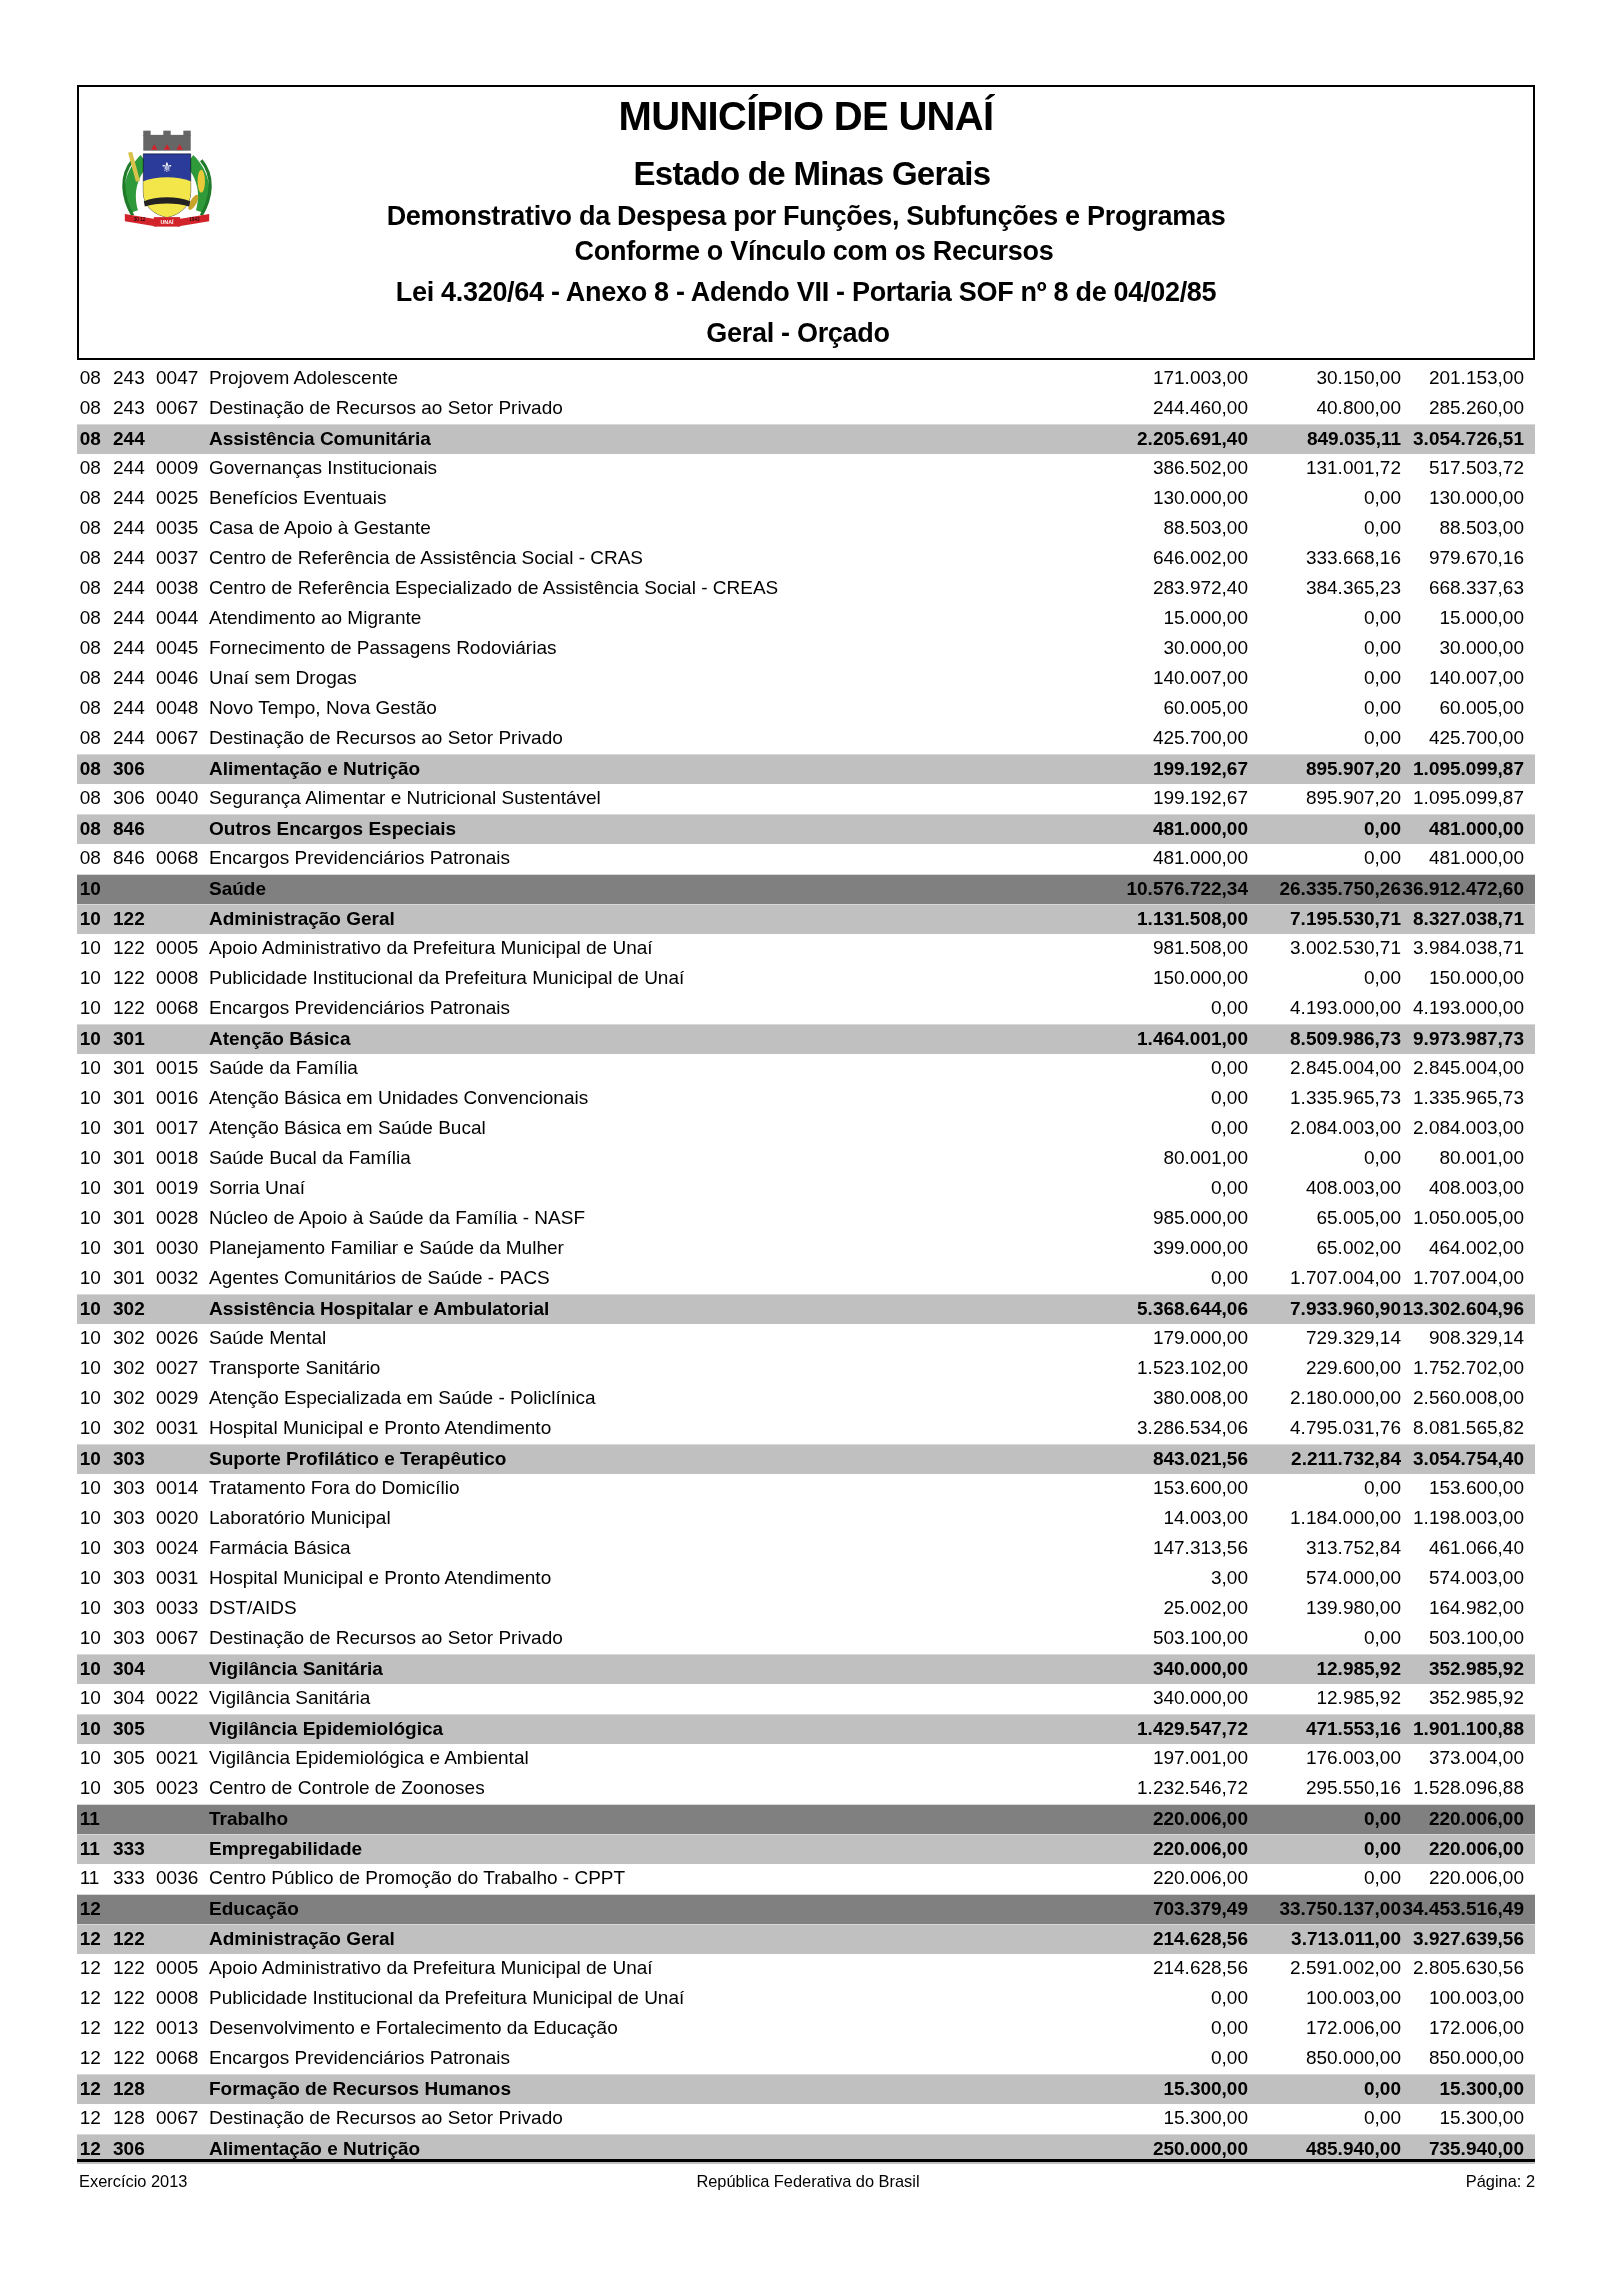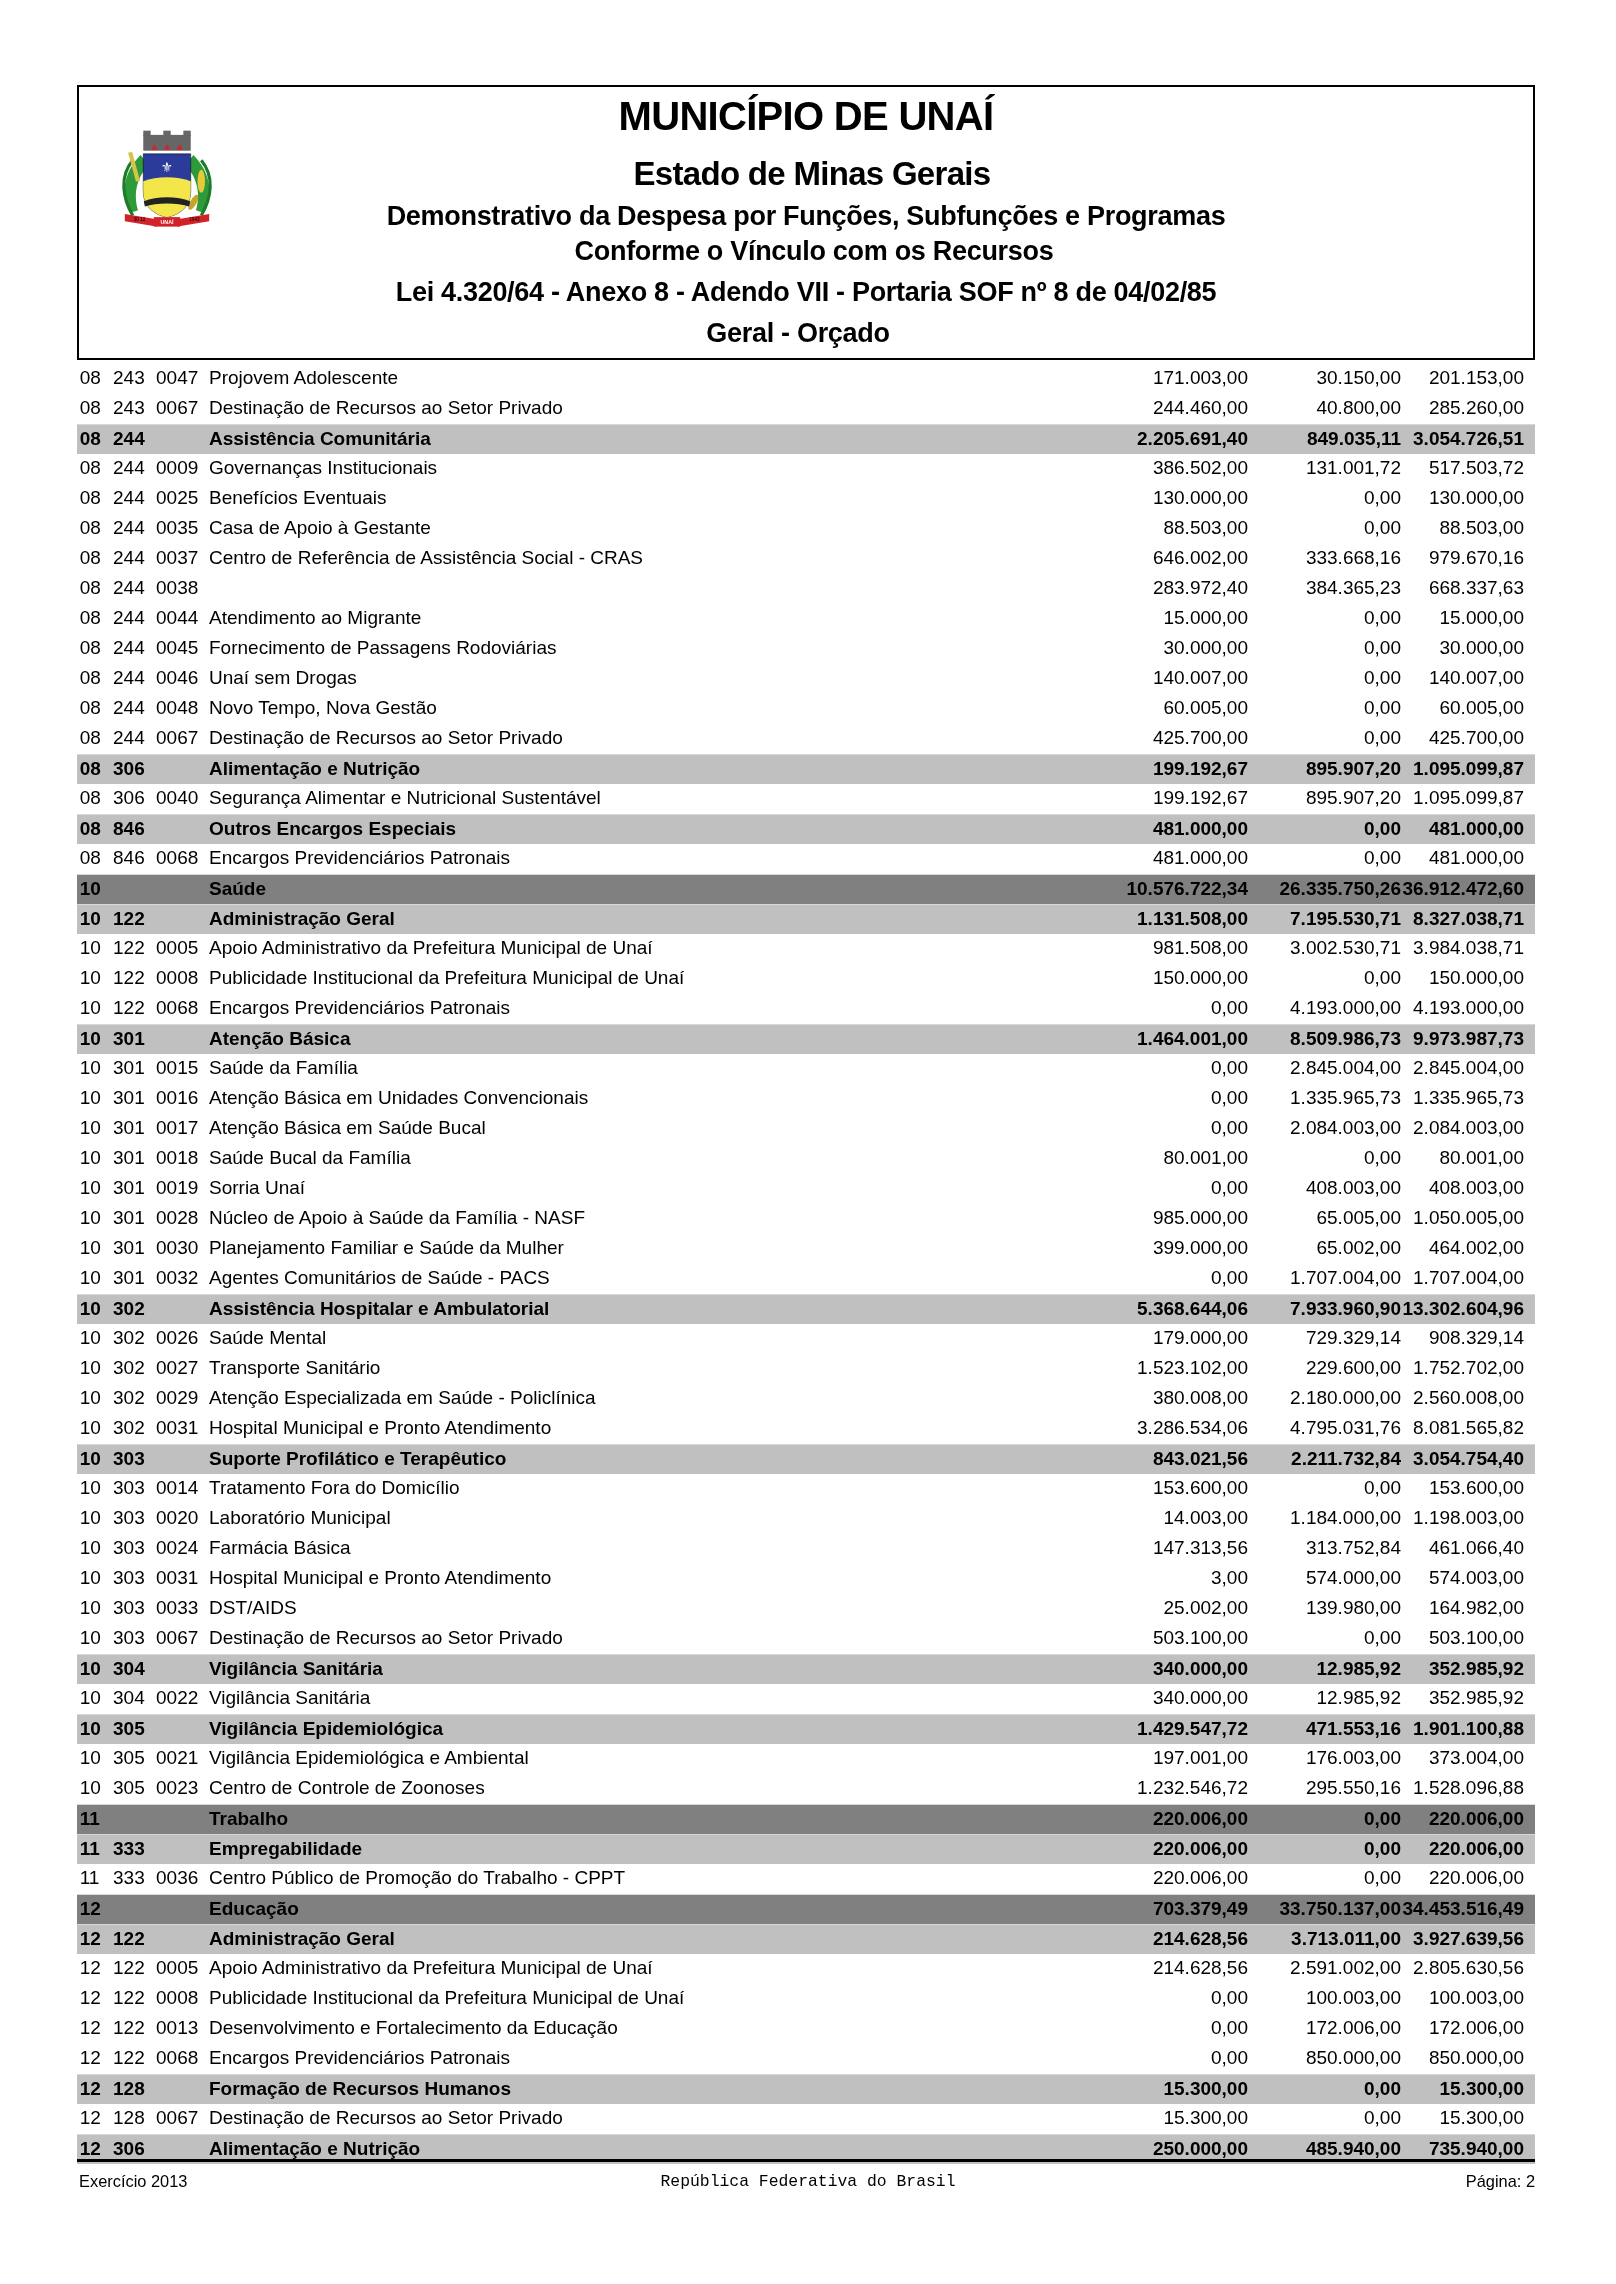--- a/index.html
+++ b/index.html
@@ -27,21 +27,21 @@
   .c-s { position: absolute; left: 36px; }
   .c-p { position: absolute; left: 79px; }
   .c-d { position: absolute; left: 132px; }
   .c-v1 { position: absolute; right: 287px; text-align: right; }
   .c-v2 { position: absolute; right: 134px; text-align: right; }
   .c-v3 { position: absolute; right: 11px; text-align: left; }
 
   .bottom-rule { position: absolute; left: 77px; top: 2159px; width: 1458px; height: 3.4px; background: #000; }
   .footer { position: absolute; top: 2172px; font-size: 16.4px; }
   .f-left { left: 79px; }
-  .f-center { left: 0; width: 1616px; text-align: center; font-family: Liberation Mono, monospace; }
+  .f-center { left: 0; width: 1616px; text-align: center; }
   .f-right { right: 81px; }
 </style>
 </head>
 <body>
 
 <div class="header-box">
   <svg class="logo" viewBox="0 0 220 200" xmlns="http://www.w3.org/2000/svg">
 
     <path d="M60 60 C30 90 20 130 40 170 L55 165 C45 130 55 100 75 80 Z" fill="#2f9a3a"></path>
     <path d="M45 70 C20 100 25 140 45 175" stroke="#1f7a2a" stroke-width="6" fill="none"></path>
@@ -143,20 +143,21 @@
       <span class="c-p">0037</span>
       <span class="c-d">Centro de Referência de Assistência Social - CRAS</span>
       <span class="c-v1">646.002,00</span>
       <span class="c-v2">333.668,16</span>
       <span class="c-v3">979.670,16</span>
     </div>
     <div class="row ">
       <span class="c-f">08</span>
       <span class="c-s">244</span>
       <span class="c-p">0038</span>
+      <span class="c-d">Centro de Referência Especializado de Assistência Social - CREAS</span>
       <span class="c-v1">283.972,40</span>
       <span class="c-v2">384.365,23</span>
       <span class="c-v3">668.337,63</span>
     </div>
     <div class="row ">
       <span class="c-f">08</span>
       <span class="c-s">244</span>
       <span class="c-p">0044</span>
       <span class="c-d">Atendimento ao Migrante</span>
       <span class="c-v1">15.000,00</span>

